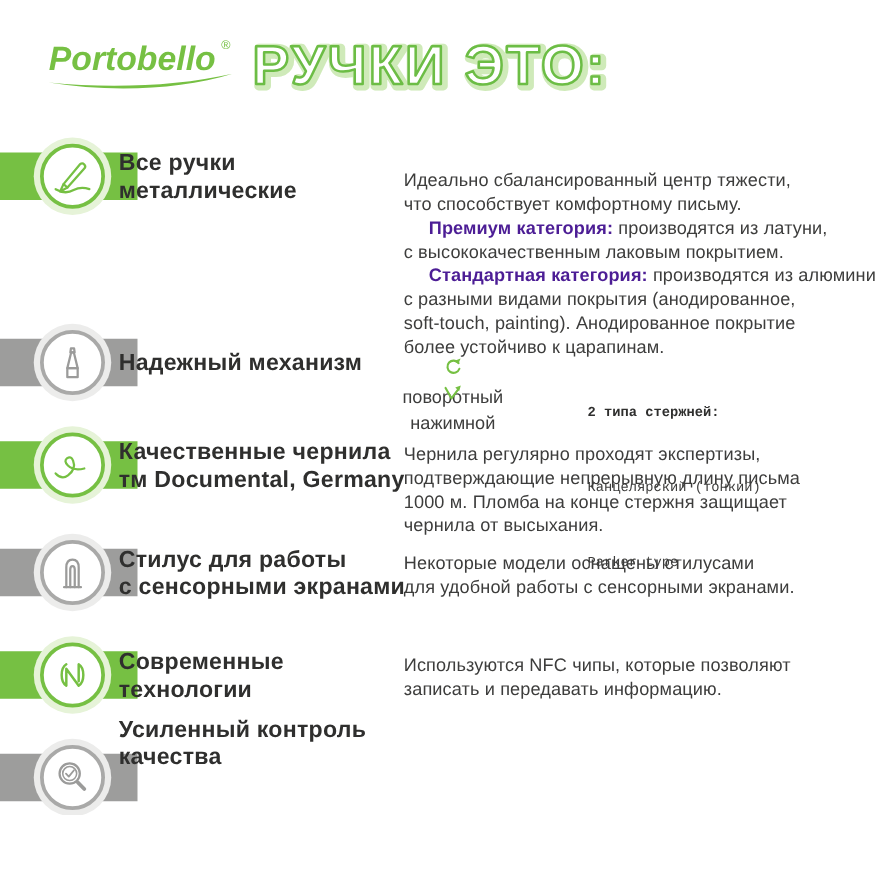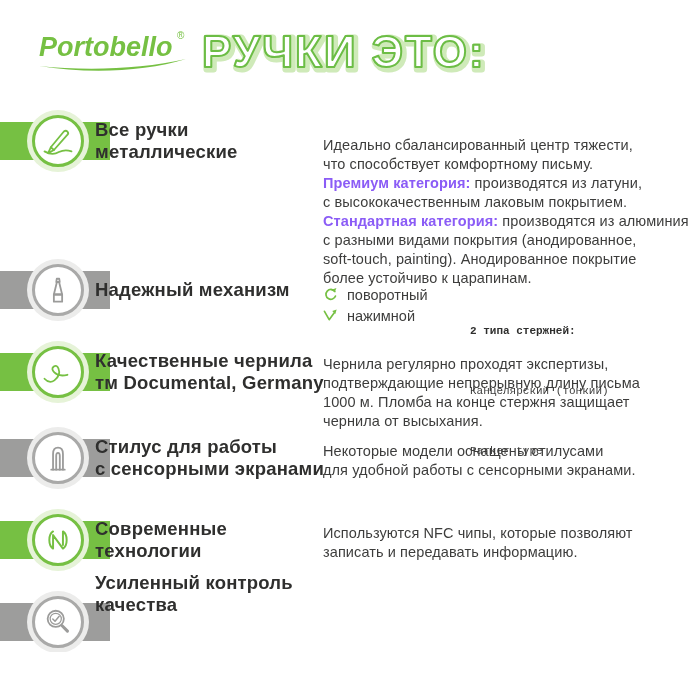--- a/index.html
+++ b/index.html
@@ -21,23 +21,23 @@
   .badge.gray{border:3px solid var(--gray-border);box-shadow:0 0 0 5px var(--gray-halo);color:#9b9b9a;}
   .head{
     position:absolute;left:95px;margin:0;transform:translateY(-50%);
     font-size:18.5px;line-height:1.17;font-weight:700;color:#2f2f2e;
     letter-spacing:.2px;white-space:pre;z-index:3;
   }
   .body-text{
     position:absolute;left:323px;font-size:14.5px;line-height:19px;
     color:#3d3d3c;white-space:pre;letter-spacing:.1px;
   }
-  .body-text b{font-weight:700;color:#8b5cf6;}
+  .body-text b{font-weight:700;color:#4c1d95;margin-left:20px;}
   .mech{position:absolute;left:322px;display:flex;flex-direction:column;gap:2px;}
-  .mech-item{display:flex;align-items:center;gap:8px;height:19px;font-size:14.5px;color:#3d3d3c;}
+  .mech-item{display:flex;align-items:center;gap:8px;height:19px;font-size:14.5px;color:#3d3d3c;flex-direction:column;}
   .mech-icon{color:var(--green);flex:0 0 auto;}
   .refills{position:absolute;left:470px;font-size:11px;line-height:20px;color:#3d3d3c;white-space:pre;font-family:Liberation Mono, monospace;}
   .refills-title{font-weight:700;color:#2f2f2e;}
 </style>
 </head>
 <body>
 
 <div class="page">
 
   <svg class="abs" style="left:36px;top:20px;" width="158" height="58" viewBox="0 0 158 58">

